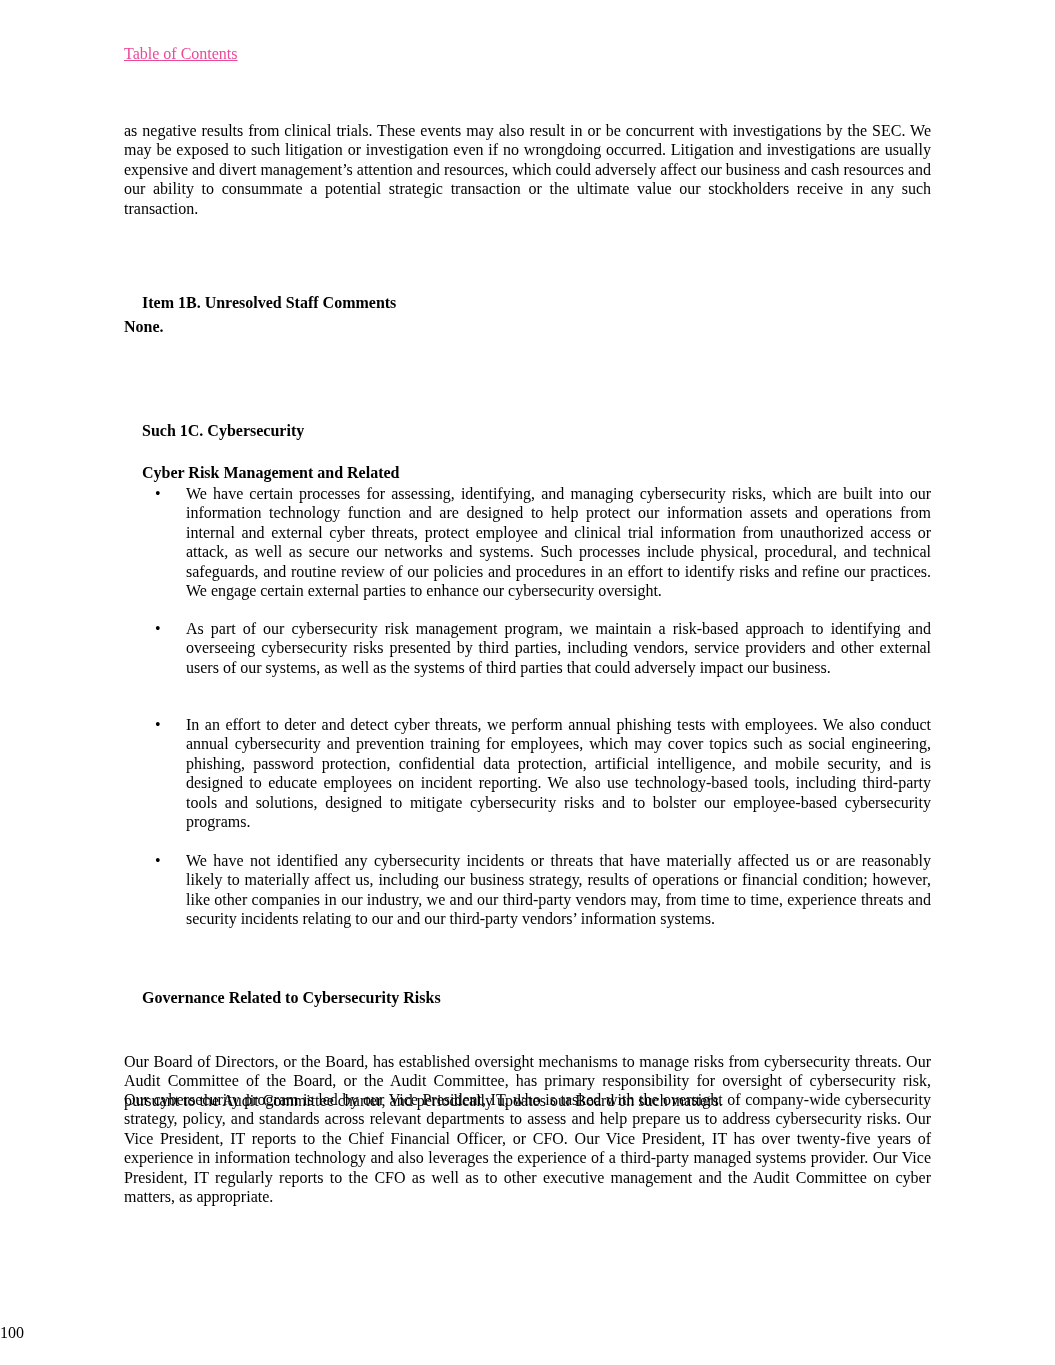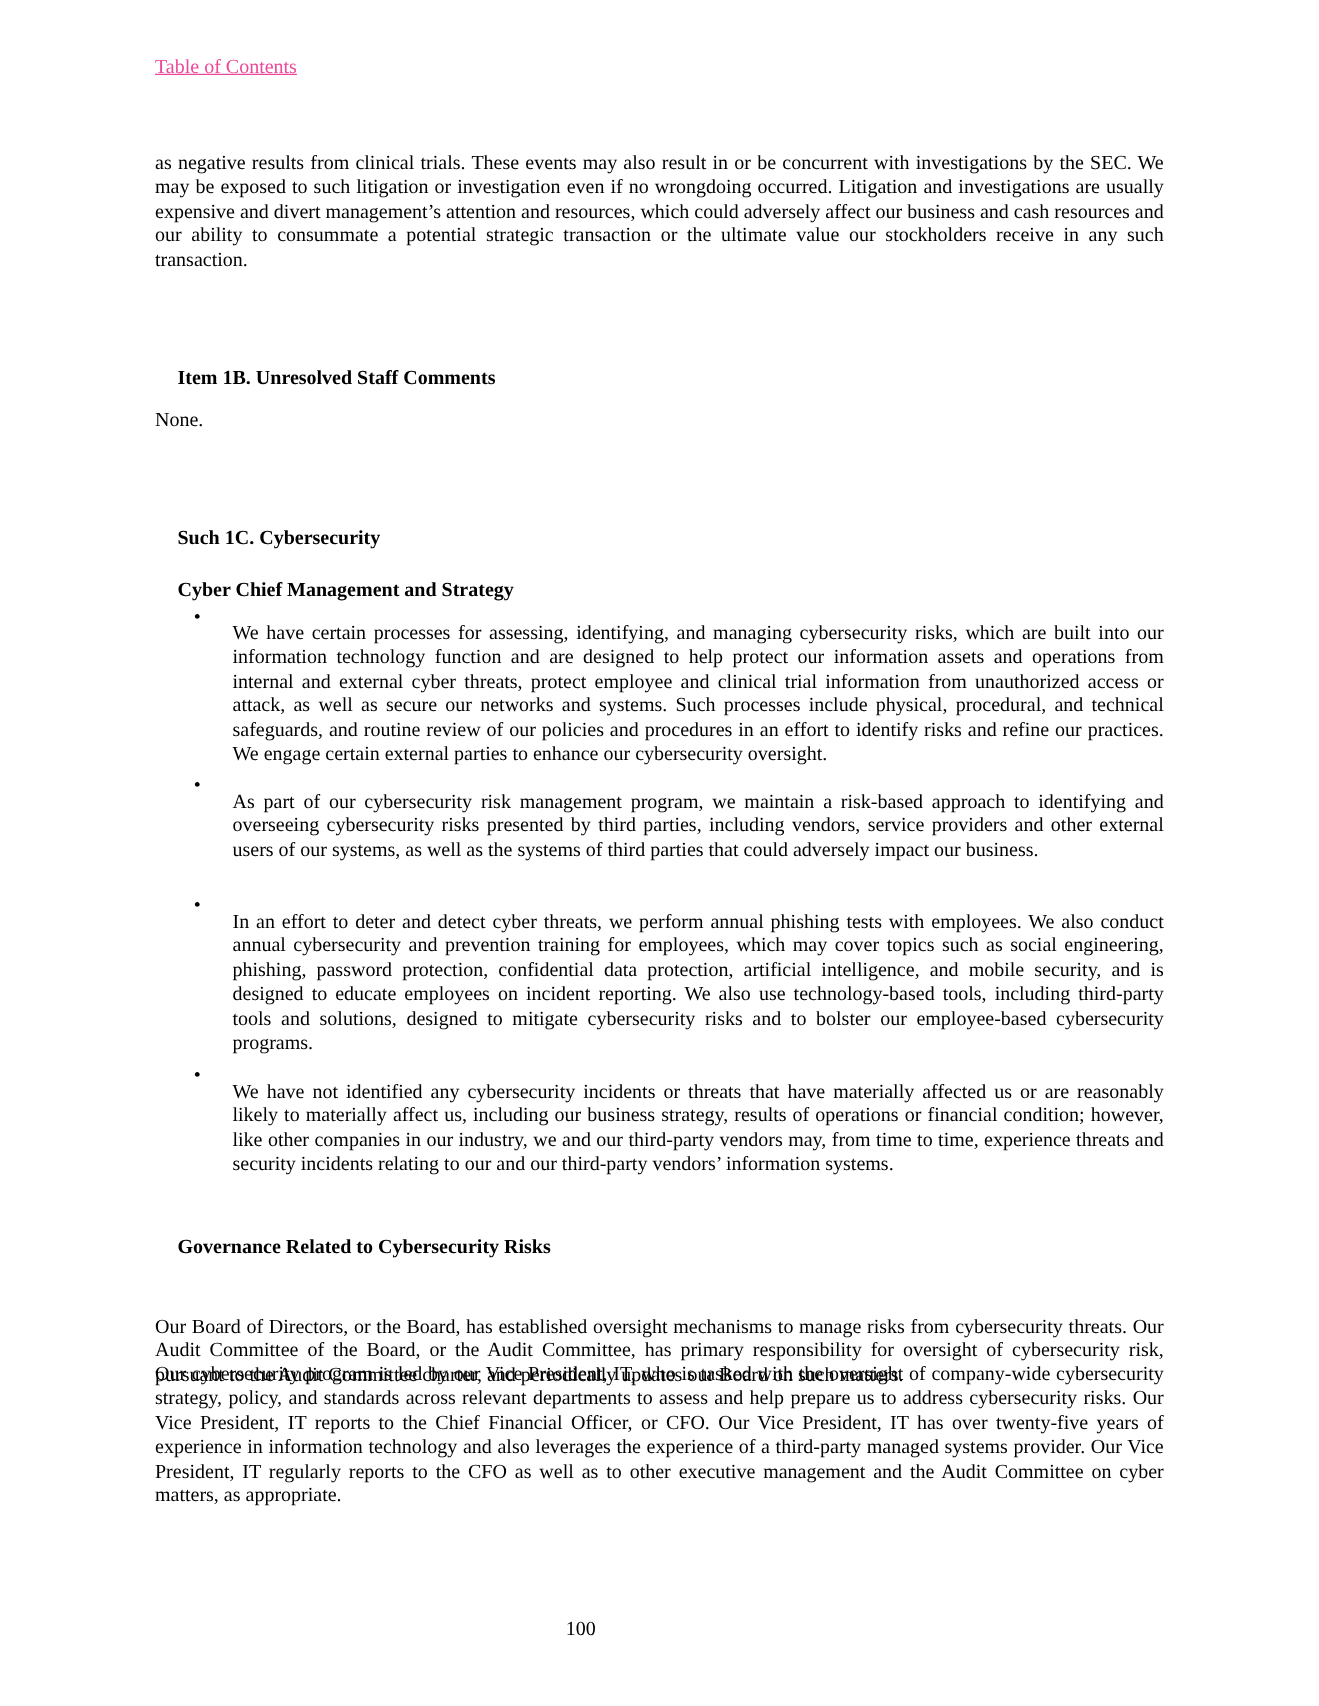--- a/index.html
+++ b/index.html
@@ -44,46 +44,46 @@
       position: absolute;
       left: 124px;
       width: 807px;
     }
     .bullet-item .bullet {
       position: absolute;
       left: 31px;
       top: 0;
     }
     .bullet-item .bullet-text {
-      margin: 13px 0 0 62px;
+      margin: 0 0 0 62px;
       text-align: justify;
     }
     .page-number {
       position: absolute;
       left: 0;
       width: 929px;
-      top: 1294px;
-      text-align: center;
+      top: 1323px;
+      text-align: left;
       font-size: 16px;
     }
   </style>
 </head>
 <body>
 
 <a class="toc-link">Table of Contents</a>
 
 <p class="block" style="top:121px;">as negative results from clinical trials. These events may also result in or be concurrent with investigations by the SEC. We may be exposed to such litigation or investigation even if no wrongdoing occurred. Litigation and investigations are usually expensive and divert management’s attention and resources, which could adversely affect our business and cash resources and our ability to consummate a potential strategic transaction or the ultimate value our stockholders receive in any such transaction.</p>
 
 <h2 class="heading" style="top:275px;">Item 1B. Unresolved Staff Comments</h2>
 
-<p class="block" style="top:327px;">None.</p>
+<p class="block" style="top:317px;font-weight:bold;">None.</p>
 
 <h2 class="heading" style="top:403px;">Such 1C. Cybersecurity</h2>
 
-<h3 class="heading" style="top:445px;">Cyber Chief Management and Strategy</h3>
+<h3 class="heading" style="top:445px;">Cyber Risk Management and Related</h3>
 
 <div class="bullet-item" style="top:484px;">
   <span class="bullet">•</span>
   <p class="bullet-text">We have certain processes for assessing, identifying, and managing cybersecurity risks, which are built into our information technology function and are designed to help protect our information assets and operations from internal and external cyber threats, protect employee and clinical trial information from unauthorized access or attack, as well as secure our networks and systems. Such processes include physical, procedural, and technical safeguards, and routine review of our policies and procedures in an effort to identify risks and refine our practices. We engage certain external parties to enhance our cybersecurity oversight.</p>
 </div>
 
 <div class="bullet-item" style="top:619px;">
   <span class="bullet">•</span>
   <p class="bullet-text">As part of our cybersecurity risk management program, we maintain a risk-based approach to identifying and overseeing cybersecurity risks presented by third parties, including vendors, service providers and other external users of our systems, as well as the systems of third parties that could adversely impact our business.</p>
 </div>

